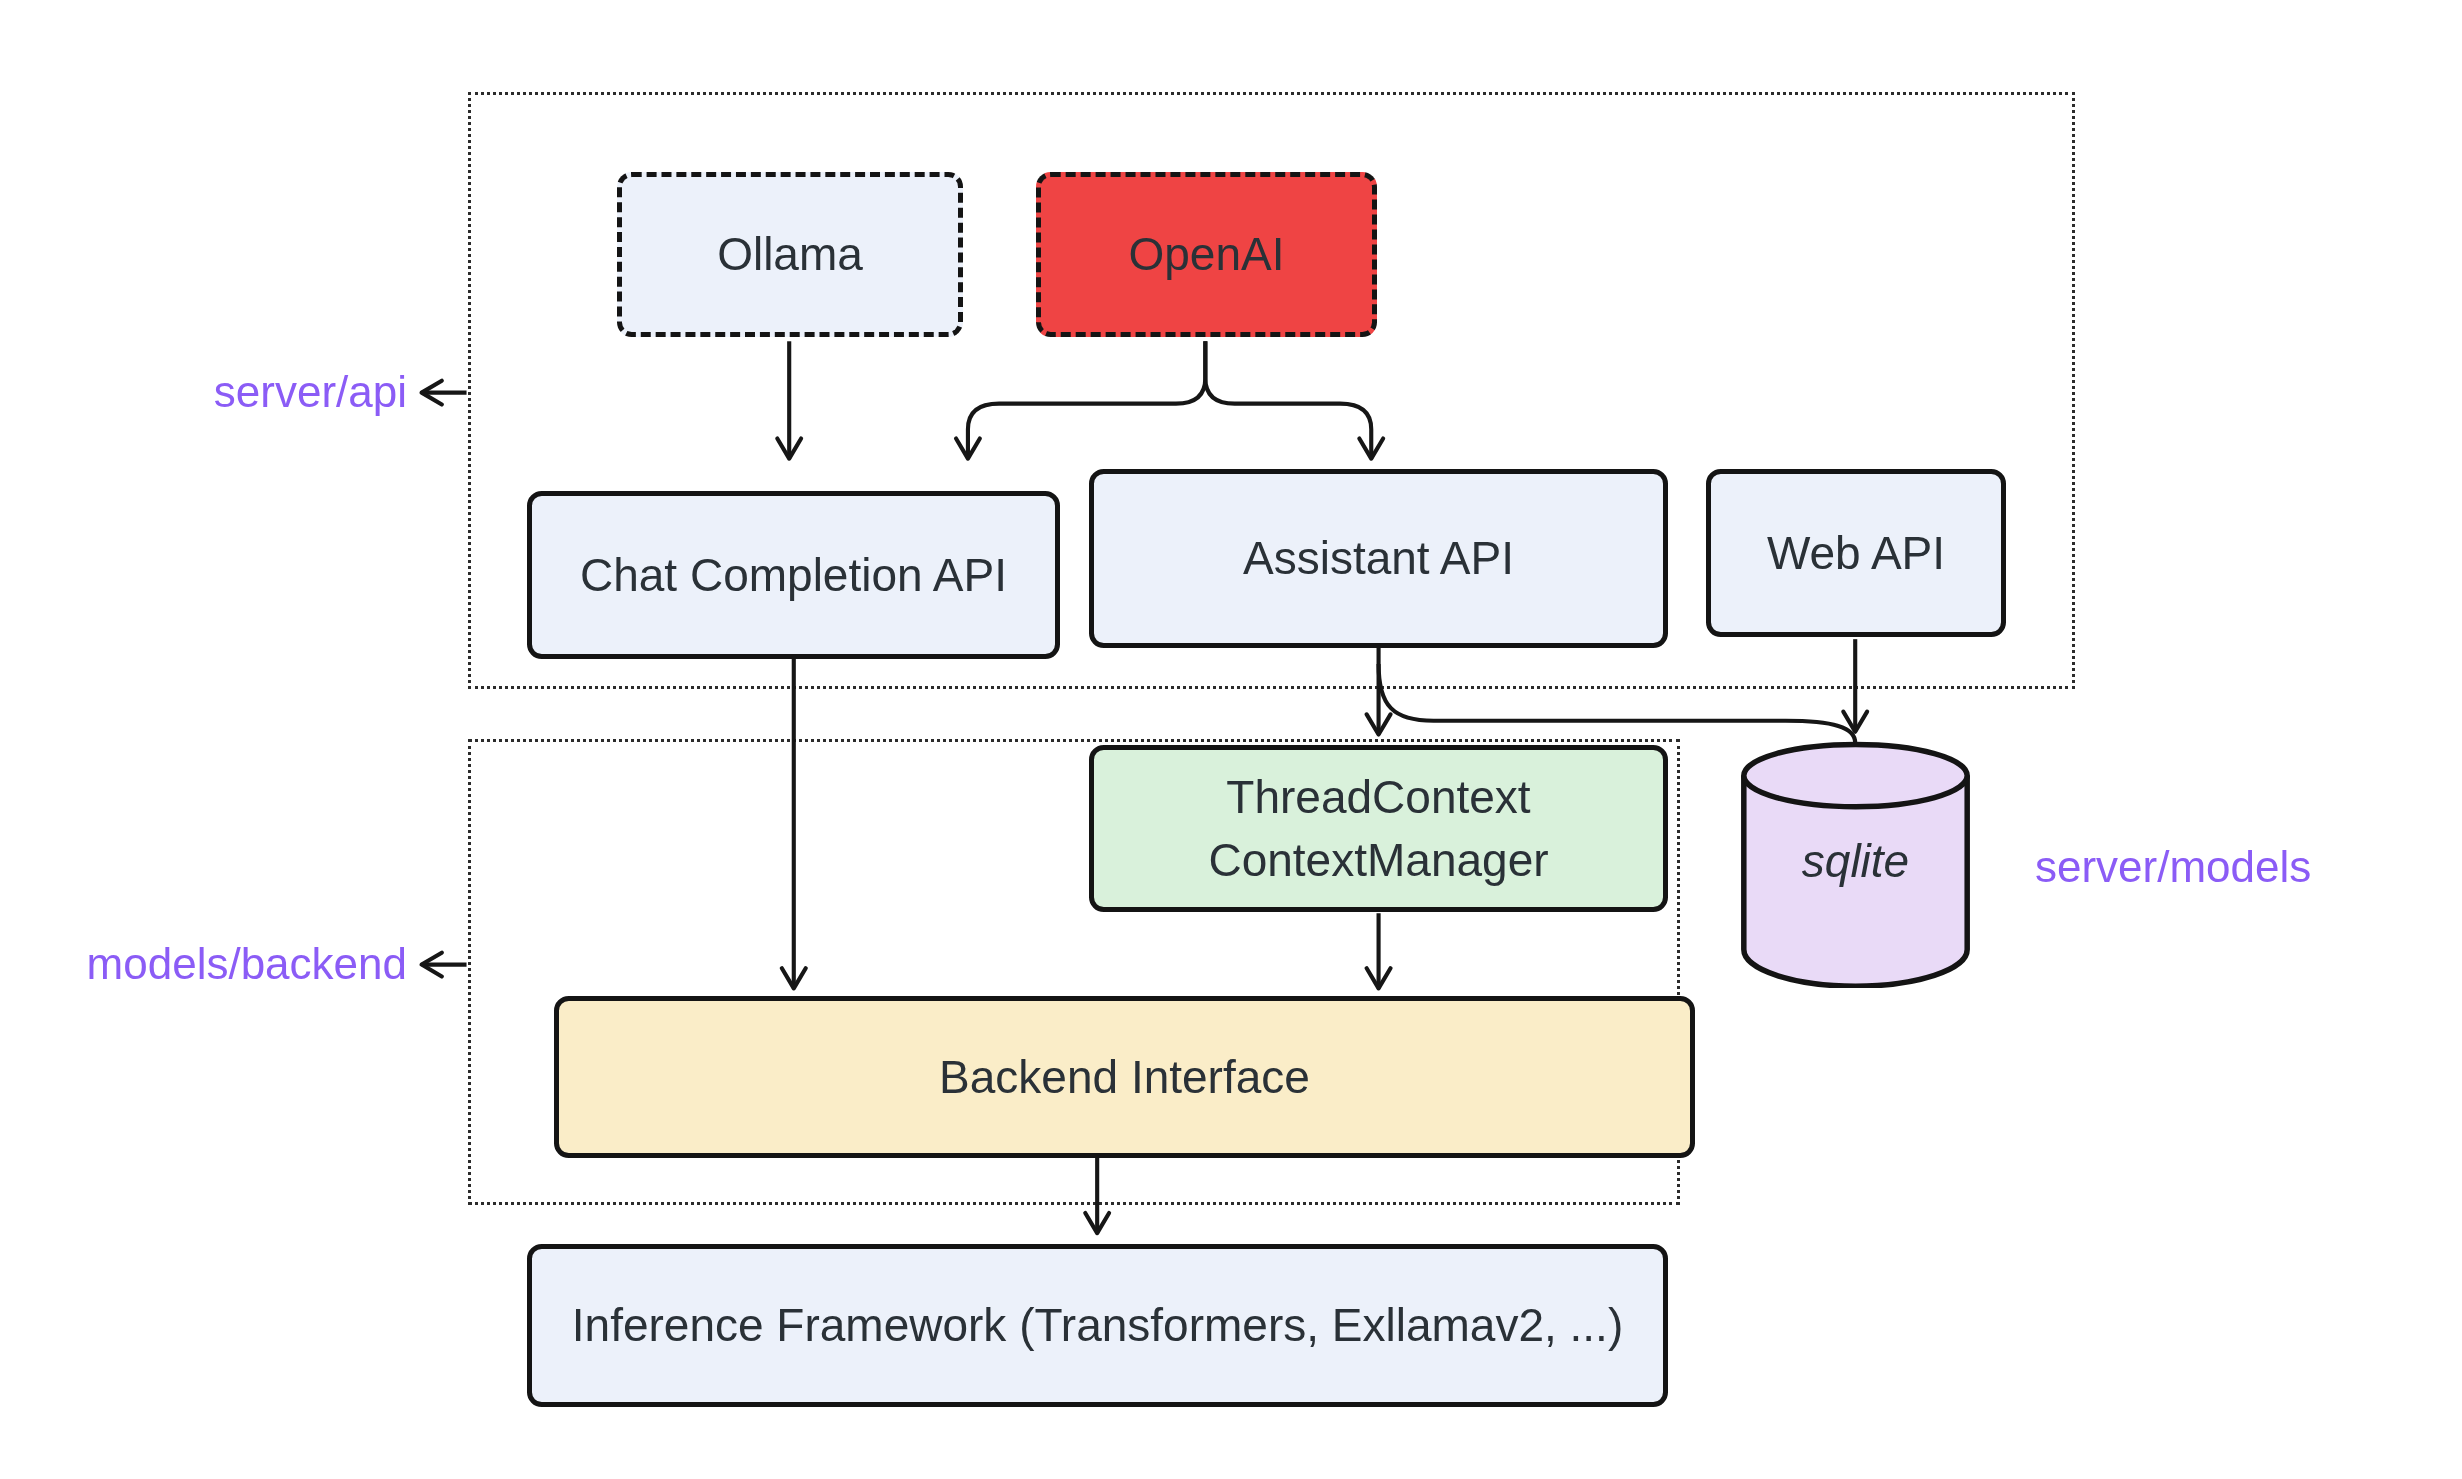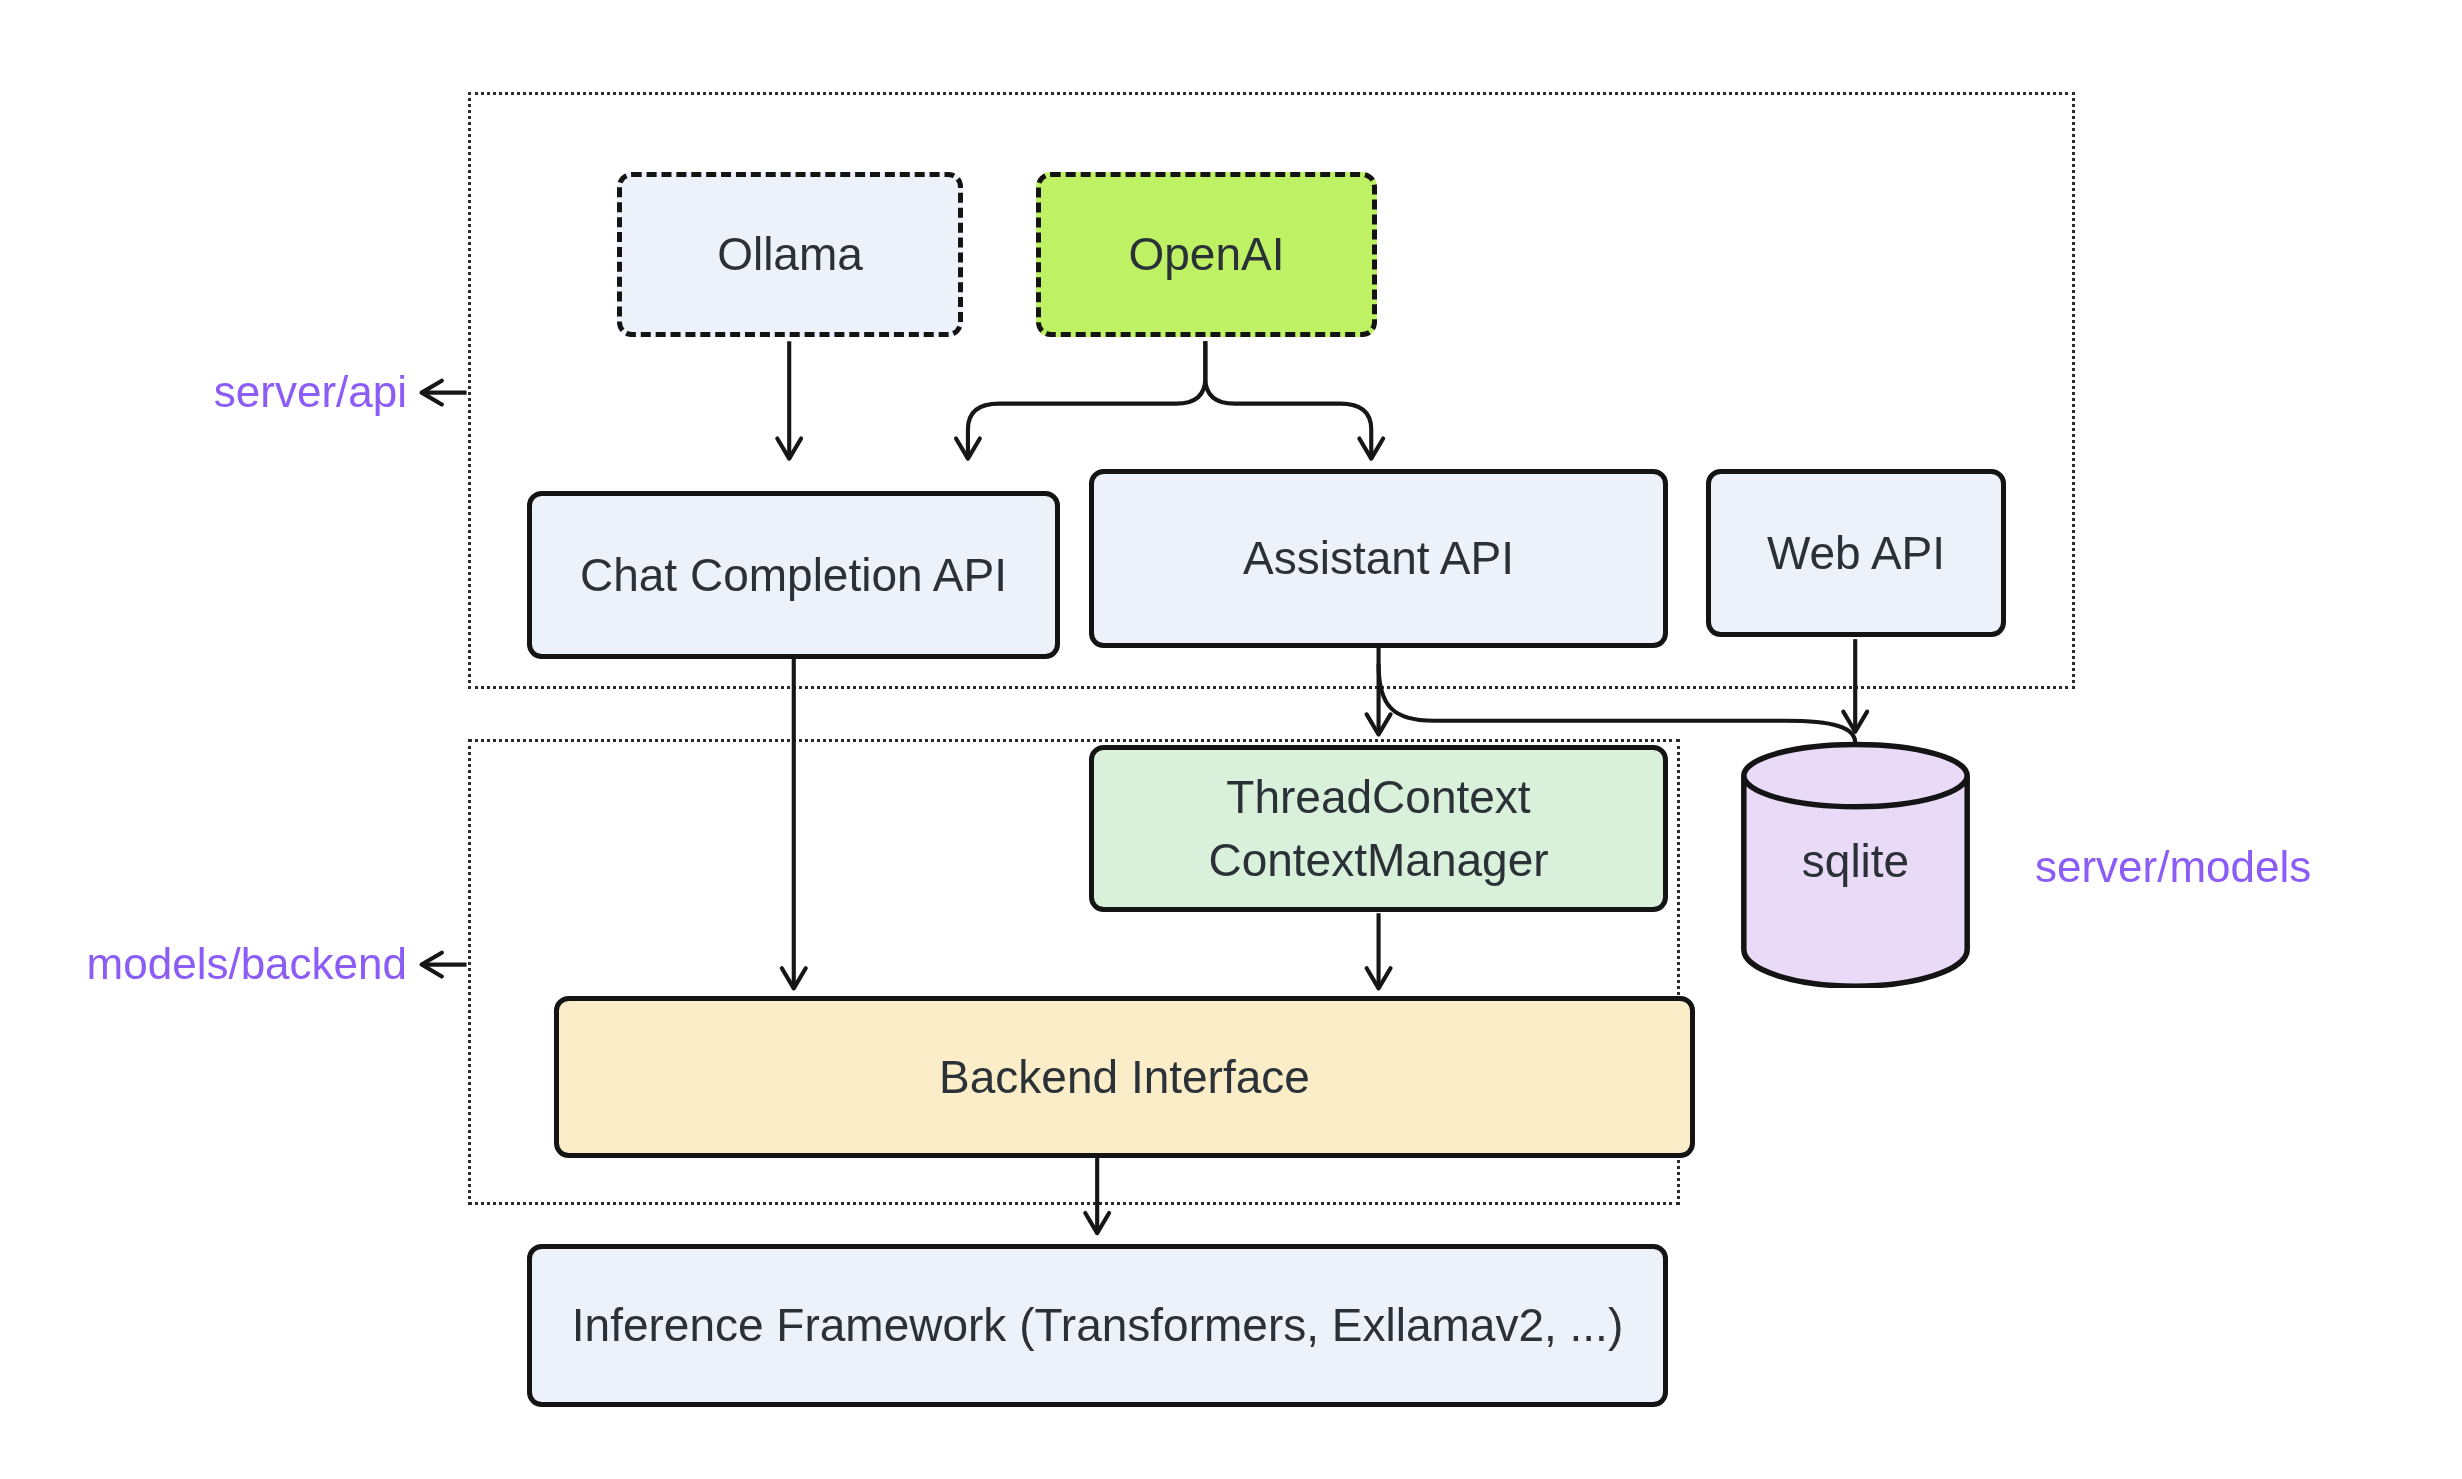--- a/index.html
+++ b/index.html
@@ -36,21 +36,21 @@
   #edges{
     position:absolute; left:0; top:0;
     pointer-events:none;
   }
   #edges path{
     fill:none;
     stroke:#161616;
     stroke-width:4.5px;
   }
   
-  .cylinder-wrap{ position:absolute; }
+  .cylinder-wrap{ position:absolute;font-style:italic; }
   .cylinder-wrap svg{ display:block; }
   .cylinder-label{
     position:absolute; left:0; top:95px;
     width:100%; text-align:center;
     font-size:46px;
   }
   
   .side-label{
     position:absolute;
     font-size:44px;
@@ -83,21 +83,21 @@
     <path d="M1504 996 L1504 1078" marker-end="url(#vee)"></path>
     <path d="M1197 1263 L1197 1345" marker-end="url(#vee)"></path>
     <path d="M509 428 L460 428" marker-end="url(#vee)"></path>
     <path d="M509 1052 L460 1052" marker-end="url(#vee)"></path>
   </svg>
 
   <div class="node dashed" style="left: 617px; top: 172px; width: 346px; height: 165px; background: rgb(236, 241, 250);">
     <span>Ollama</span>
   </div>
 
-  <div class="node dashed" style="left: 1036px; top: 172px; width: 341px; height: 165px; background: #bef264;">
+  <div class="node dashed" style="left: 1036px; top: 172px; width: 341px; height: 165px; background: #ef4444;">
     <span>OpenAI</span>
   </div>
 
   <div class="node" style="left: 527px; top: 491px; width: 533px; height: 168px; background: rgb(236, 241, 250);">
     <span>Chat Completion API</span>
   </div>
 
   <div class="node" style="left: 1089px; top: 469px; width: 579px; height: 179px; background: rgb(236, 241, 250);">
     <span>Assistant API</span>
   </div>

